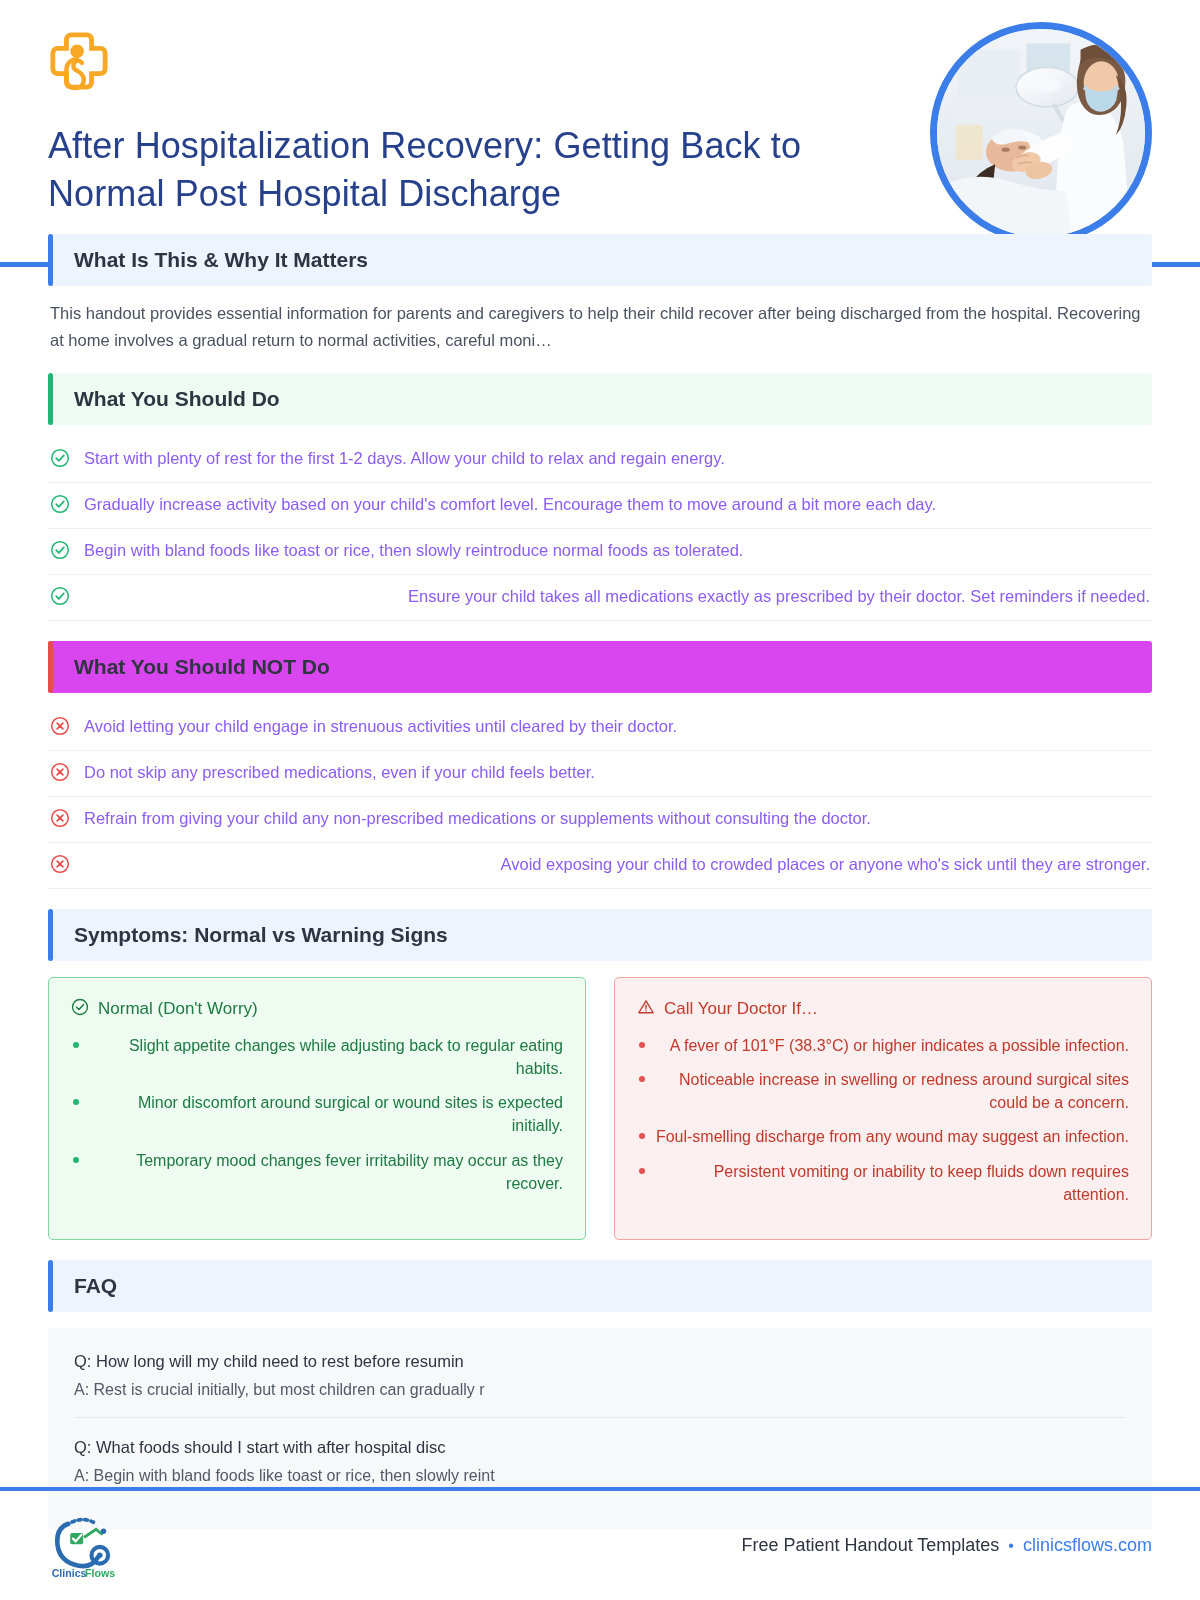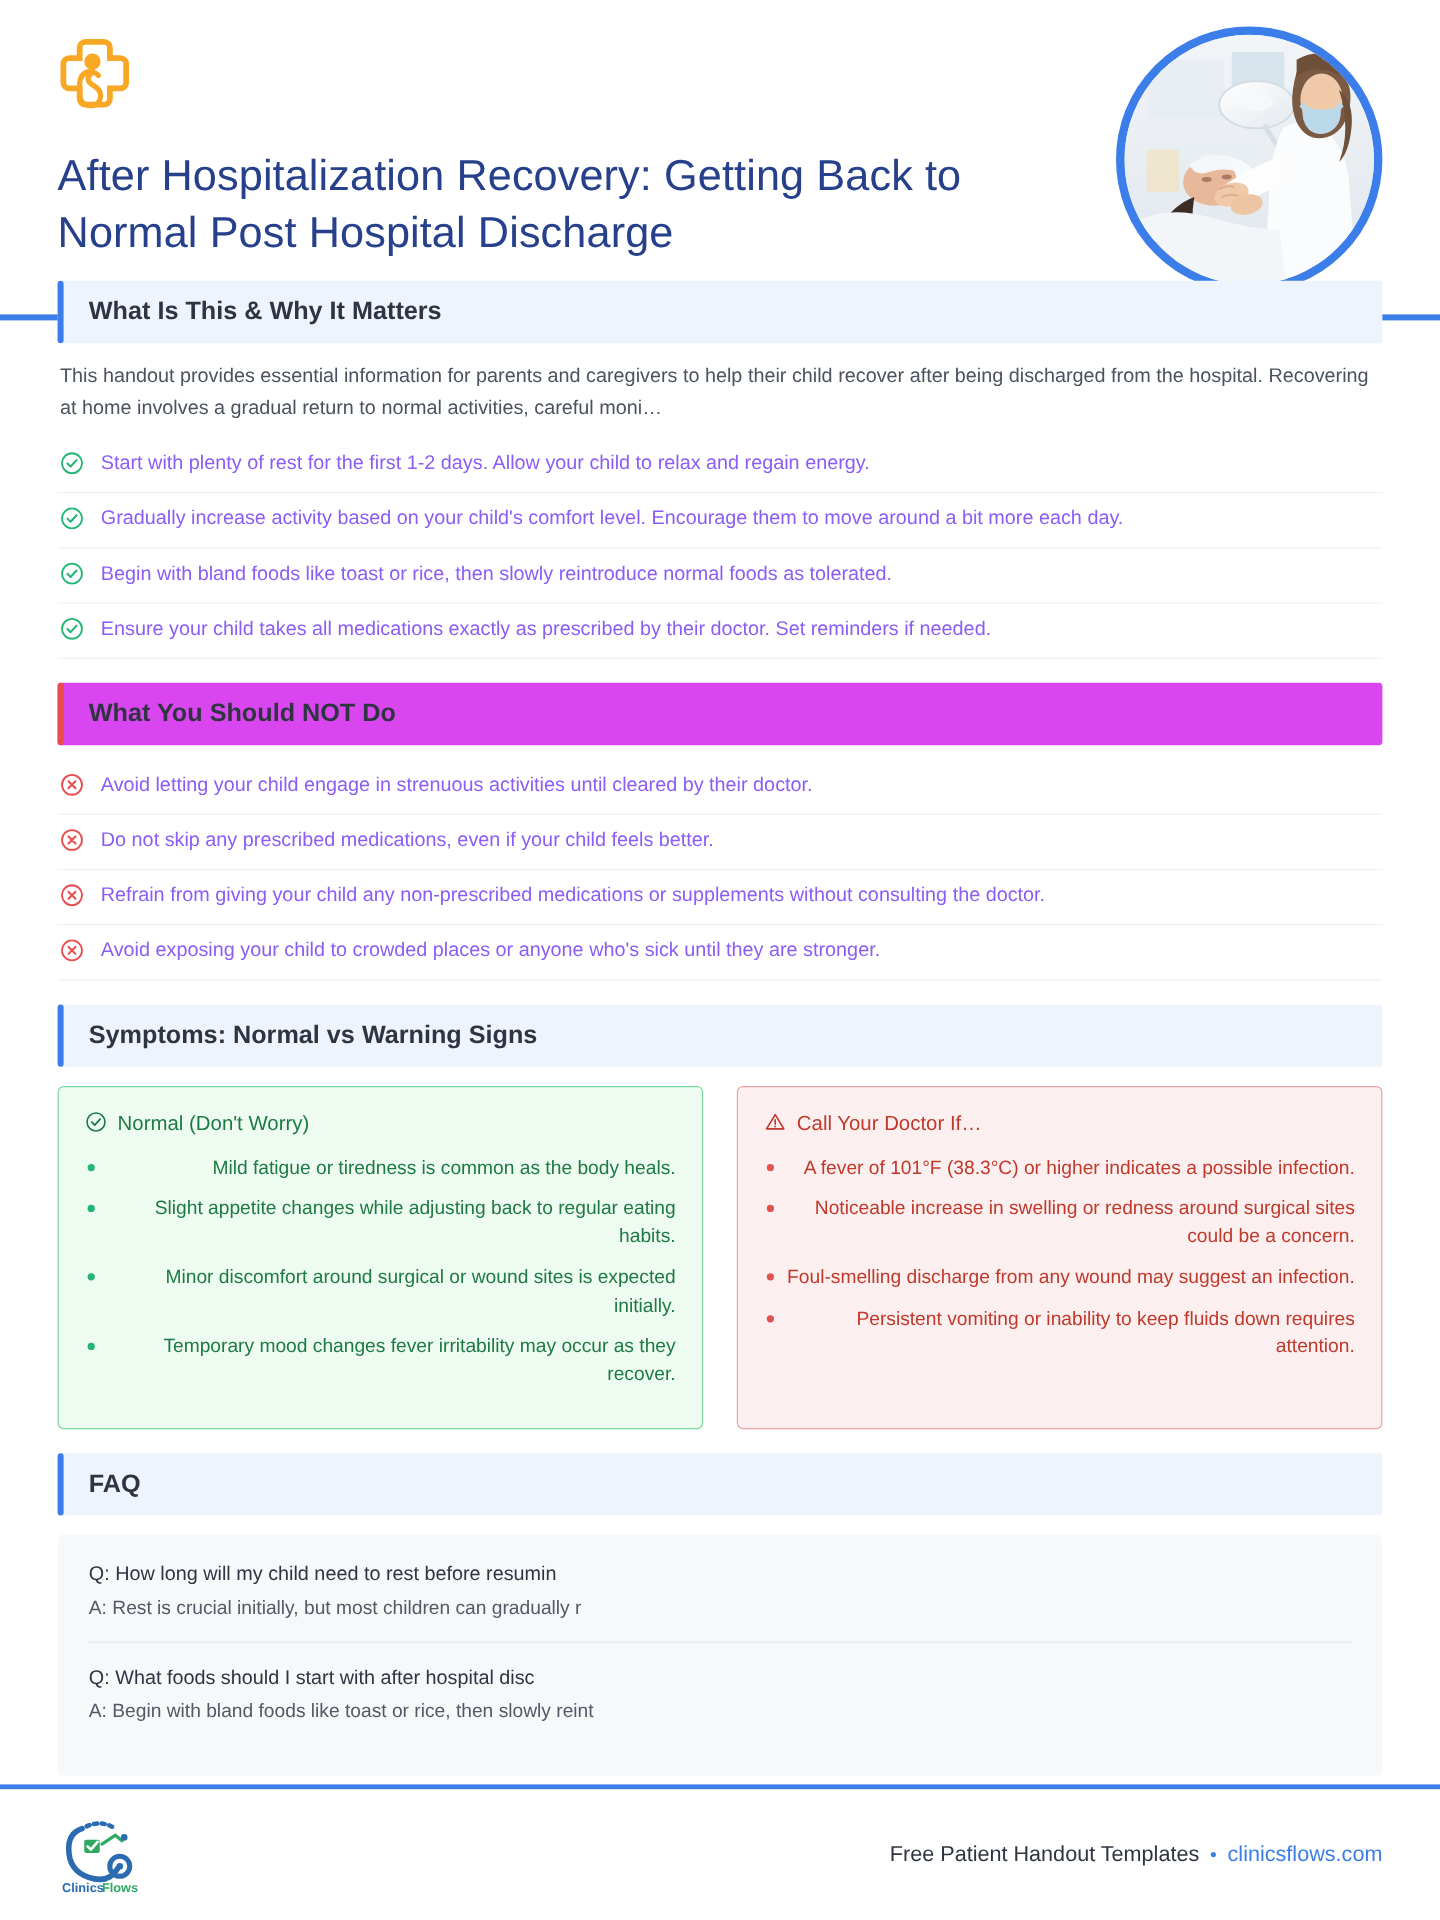--- a/index.html
+++ b/index.html
@@ -113,21 +113,21 @@
   .rule-item {
     display: flex;
     align-items: flex-start;
     gap: 14px;
     padding: 10px 2px 11px 2px;
     border-bottom: 1px solid #EFF1F4;
     font-size: 16.5px;
     line-height: 1.45;
     color: #8b5cf6;
   }
-  .rule-item:last-child { border-bottom: 1px solid #EFF1F4; }
+  .rule-item:last-child { border-bottom: 1px solid #EFF1F4; justify-content: space-between; }
   .rule-icon { flex: 0 0 auto; width: 20px; height: 20px; margin-top: 1px; }
 
   
   .symptoms-grid {
     display: flex;
     gap: 28px;
     margin-top: 16px;
     text-align: right;
   }
   .sym-card {
@@ -304,20 +304,24 @@
   </div>
 
   <div class="content">
 
     <div class="section-head sh-blue">
       <span class="bar"></span>
       <span class="head-text">What Is This &amp; Why It Matters</span>
     </div>
     <p class="intro-text">This handout provides essential information for parents and caregivers to help their child recover after being discharged from the hospital. Recovering at home involves a gradual return to normal activities, careful moni…</p>
 
+    <div class="section-head sh-green">
+      <span class="bar"></span>
+      <span class="head-text">What You Should Do</span>
+    </div>
     <div class="rule-list">
       <div class="rule-item">
         <span class="rule-icon">
           <svg viewBox="0 0 20 20" width="20" height="20">
               <circle cx="10" cy="10" r="8.3" fill="none" stroke="#22B573" stroke-width="1.5"></circle>
               <path d="M6.2 10.2 l2.6 2.6 l5 -5.4" fill="none" stroke="#22B573" stroke-width="1.7" stroke-linecap="round" stroke-linejoin="round"></path>
             </svg>
         </span>
         <span>Start with plenty of rest for the first 1-2 days. Allow your child to relax and regain energy.</span>
       </div>
@@ -404,21 +408,20 @@
         <div class="sym-title">
           <span>
             <svg viewBox="0 0 20 20" width="18" height="18">
                 <circle cx="10" cy="10" r="8.3" fill="none" stroke="#1E7A44" stroke-width="1.5"></circle>
                 <path d="M6.2 10.2 l2.6 2.6 l5 -5.4" fill="none" stroke="#1E7A44" stroke-width="1.7" stroke-linecap="round" stroke-linejoin="round"></path>
               </svg>
           </span>
           <span>Normal (Don't Worry)</span>
         </div>
         <ul class="sym-list">
-          <li>Mild fatigue or tiredness is common as the body heals.</li>
           <li>Slight appetite changes while adjusting back to regular eating habits.</li>
           <li>Minor discomfort around surgical or wound sites is expected initially.</li>
           <li>Temporary mood changes fever irritability may occur as they recover.</li>
         </ul>
       </div>
 
       <div class="sym-card warning">
         <div class="sym-title">
           <span>
             <svg viewBox="0 0 20 20" width="18" height="18">

